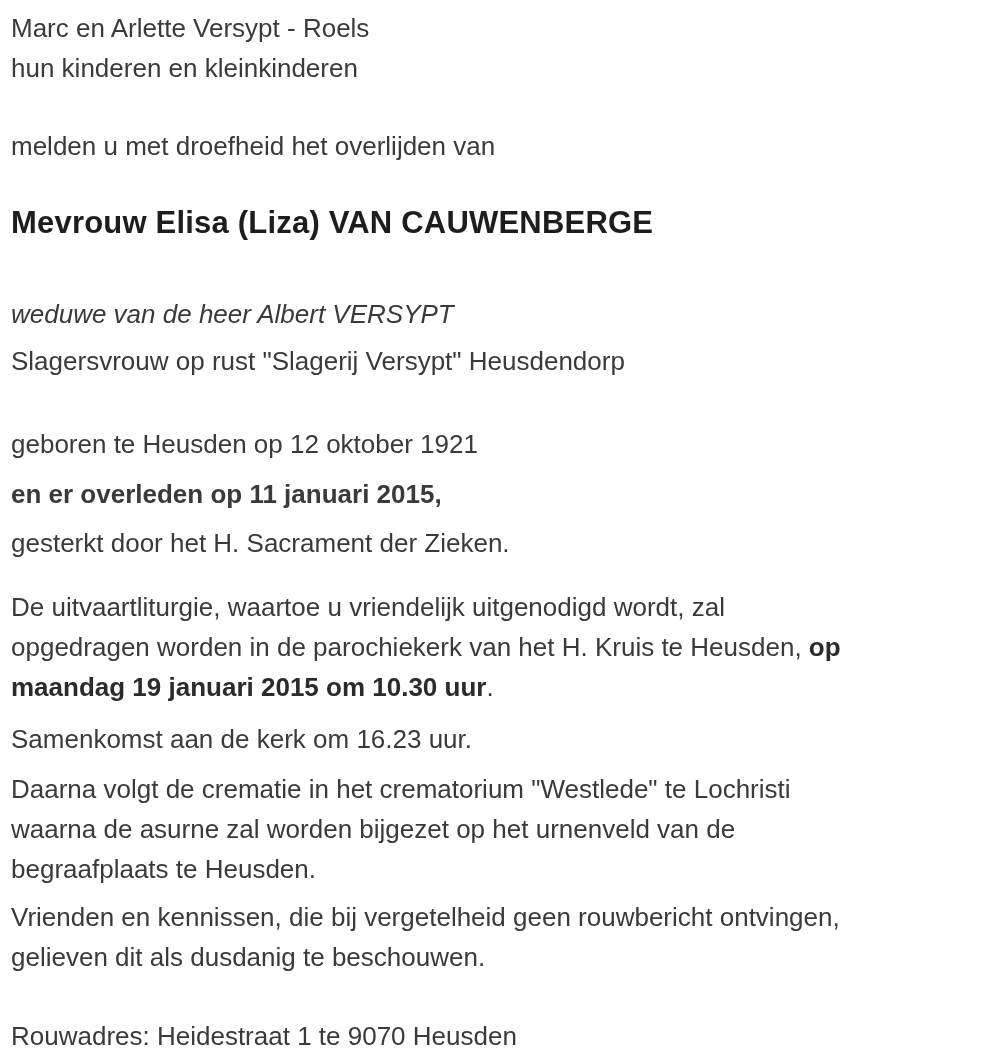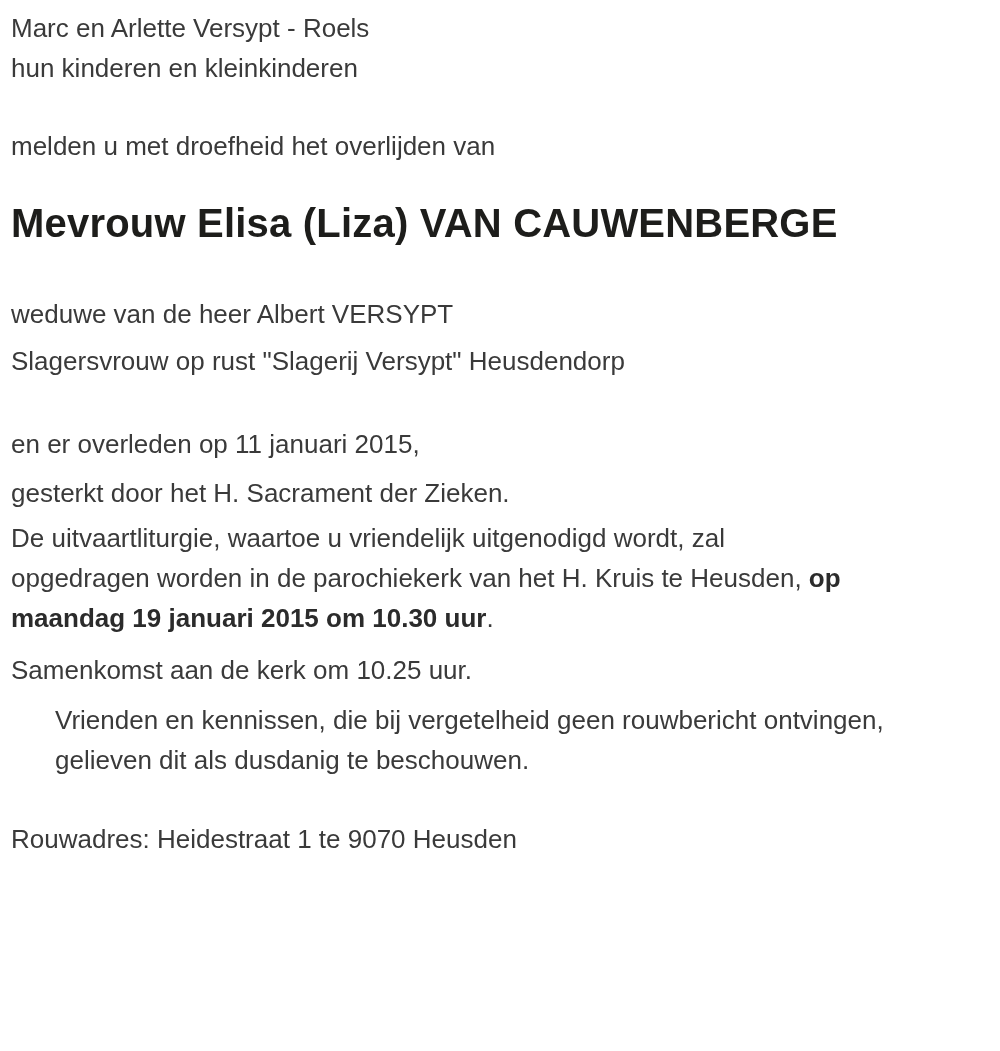--- a/index.html
+++ b/index.html
@@ -24,65 +24,69 @@
   .para {
     margin: 0;
     white-space: pre-line;
     font-weight: 400;
   }
   .para b { font-weight: 700; color: #2b2b2b; }
 
   .announcers       { margin-bottom: 38px; }
   .announcement     { margin-bottom: 16px; }
   .deceased-title {
-    font-size: 40px;
+    font-size: 31px;
     line-height: 56px;
     font-weight: 700;
     color: #1d1d1b;
     margin: 29px 0 43px 0;
     white-space: pre-line;
     letter-spacing: 0.2px;
   }
-  .relation         { margin-bottom: 7px; }
+  .relation         { margin-bottom: 7px; font-style: italic; }
   .profession       { margin-bottom: 43px; }
   .born             { margin-bottom: 10px; }
-  .died             { margin-bottom: 9px; }
-  .sacrament        { margin-bottom: 5px; }
+  .died             { margin-bottom: 9px; font-weight: bold; }
+  .sacrament        { margin-bottom: 24px; }
   .service          { margin-bottom: 12px; }
   .gathering        { margin-bottom: 10px; }
   .cremation        { margin-bottom: 8px; }
-  .apology          { margin-bottom: 39px; margin-left: 44px; }
+  .apology          { margin-bottom: 39px; }
   .mourning-address { margin-bottom: 16px; }
 </style>
 </head>
 <body>
 
 <div class="page">
 
   <p class="para announcers">Marc en Arlette Versypt - Roels
 hun kinderen en kleinkinderen</p>
 
   <p class="para announcement">melden u met droefheid het overlijden van</p>
 
   <h1 class="deceased-title">Mevrouw Elisa (Liza) VAN CAUWENBERGE</h1>
 
   <p class="para relation">weduwe van de heer Albert VERSYPT</p>
 
   <p class="para profession">Slagersvrouw op rust "Slagerij Versypt" Heusdendorp</p>
 
+  <p class="para born">geboren te Heusden op 12 oktober 1921</p>
 
   <p class="para died">en er overleden op 11 januari 2015,</p>
 
   <p class="para sacrament">gesterkt door het H. Sacrament der Zieken.</p>
 
   <p class="para service"><span>De uitvaartliturgie, waartoe u vriendelijk uitgenodigd wordt, zal
 opgedragen worden in de parochiekerk van het H. Kruis te Heusden, </span><b>op
 maandag 19 januari 2015 om 10.30 uur</b><span>.</span></p>
 
-  <p class="para gathering">Samenkomst aan de kerk om 10.25 uur.</p>
+  <p class="para gathering">Samenkomst aan de kerk om 16.23 uur.</p>
 
+  <p class="para cremation">Daarna volgt de crematie in het crematorium "Westlede" te Lochristi
+waarna de asurne zal worden bijgezet op het urnenveld van de
+begraafplaats te Heusden.</p>
 
   <p class="para apology">Vrienden en kennissen, die bij vergetelheid geen rouwbericht ontvingen,
 gelieven dit als dusdanig te beschouwen.</p>
 
   <p class="para mourning-address">Rouwadres: Heidestraat 1 te 9070 Heusden</p>
 
 </div>
 
 </body></html>

